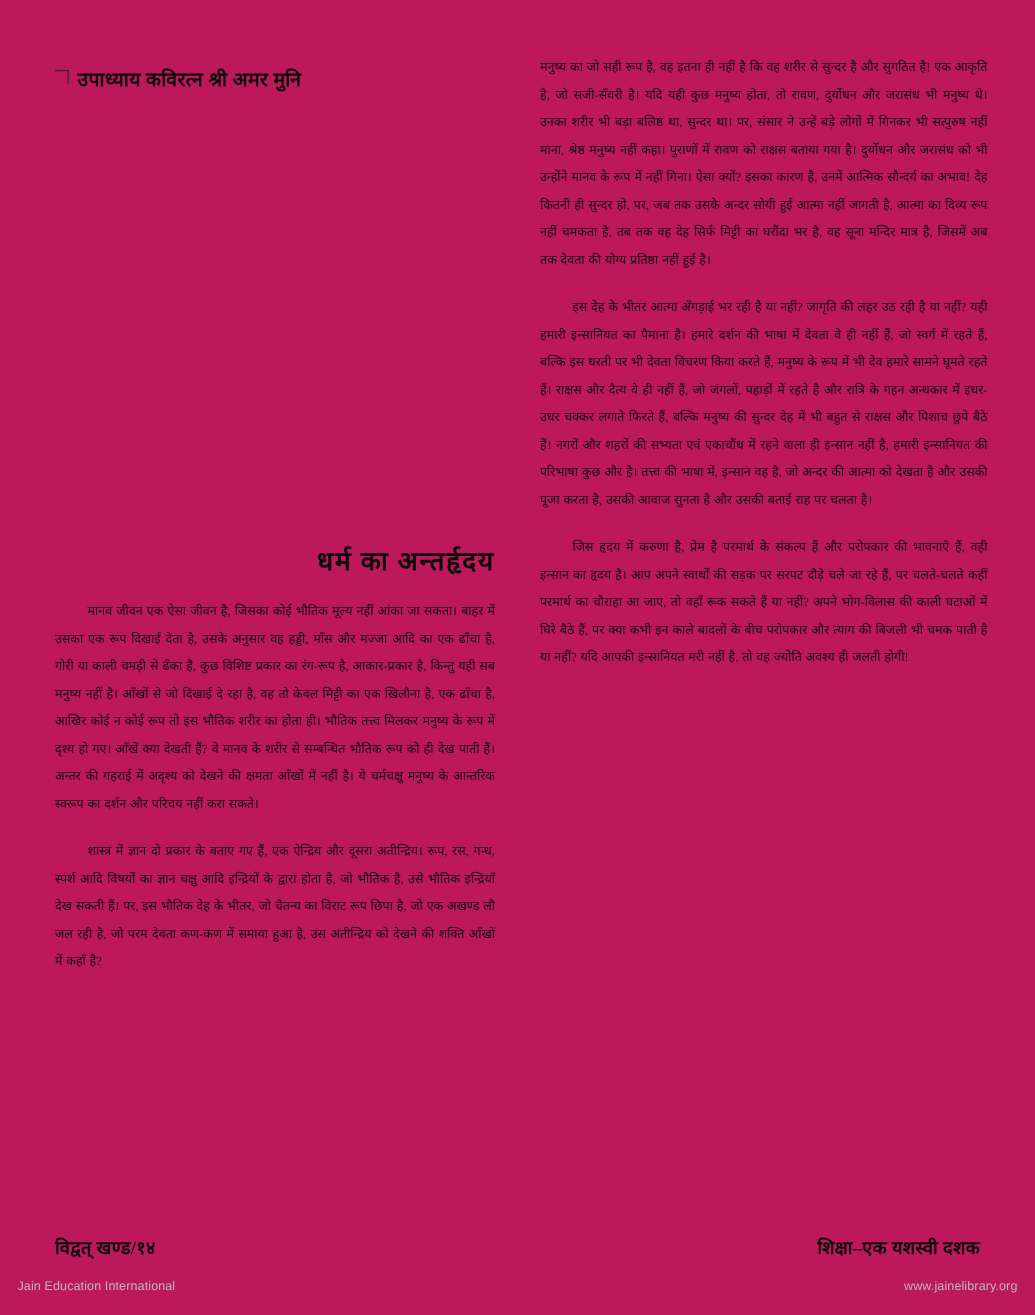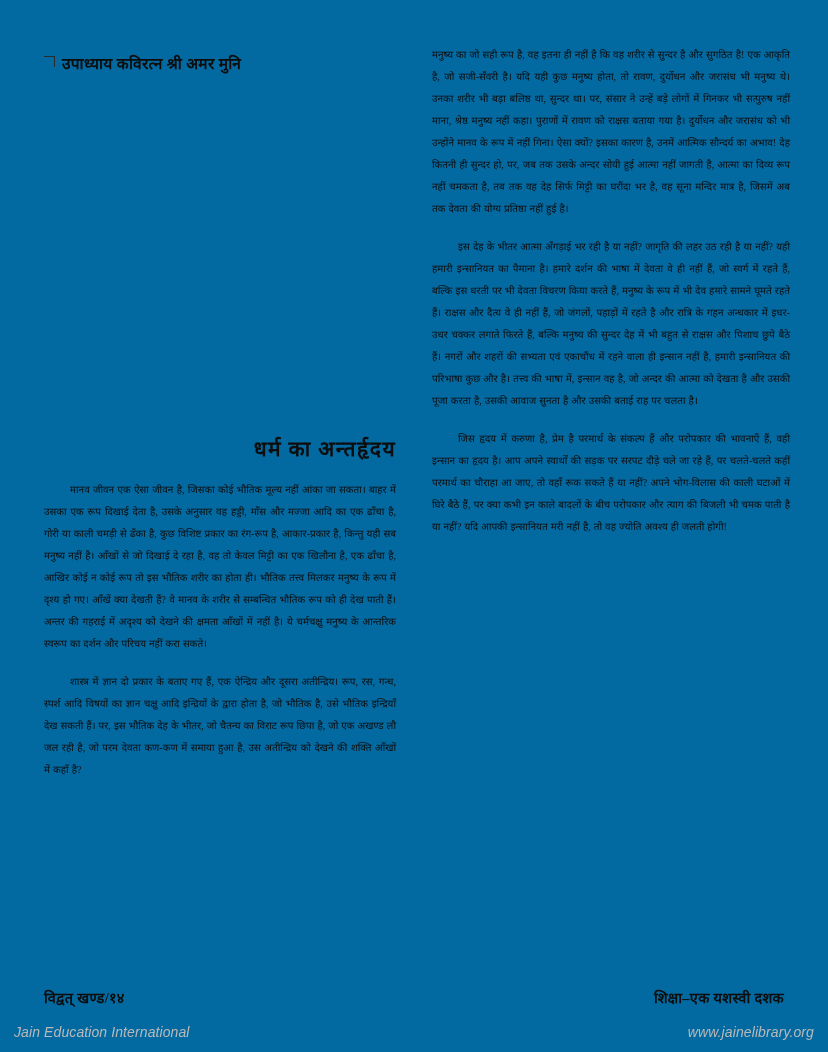--- a/index.html
+++ b/index.html
@@ -112,33 +112,32 @@
   
   .scanfooter {
     position: absolute;
     left: 0;
     right: 0;
     top: 1022px;
     height: 30px;
     display: flex;
     align-items: flex-start;
     font-family: "Liberation Sans", "DejaVu Sans", sans-serif;
-    font-size: 14px;
+    font-size: 10px;
     color: #b9b9b9;
     letter-spacing: 0.1px;
-    font-style: italic;
   }
   .scanfooter .f-left   { position: absolute; left: 14px;  top: 2px; }
   .scanfooter .f-center { position: absolute; left: 50%; transform: translateX(-50%); top: 2px; margin-top: 32px; }
   .scanfooter .f-right  { position: absolute; right: 14px; top: 2px; text-align: center; }
 </style>
 </head>
 <body>
 
-<div class="page" style="background: #0369a1; color: rgb(13, 13, 13);">
+<div class="page" style="background: #be185d; color: rgb(13, 13, 13);">
 
   <div class="runhead">
     <span class="mark"></span>
     <span>उपाध्याय कविरत्न श्री अमर मुनि</span>
   </div>
 
   <div class="columns">
 
     <div class="col col-left">
       <div class="colinner">

